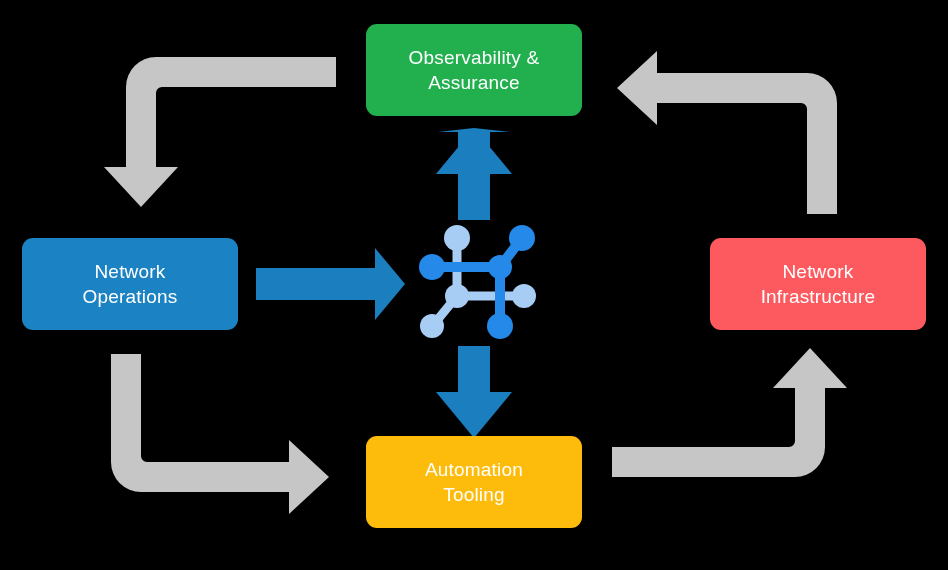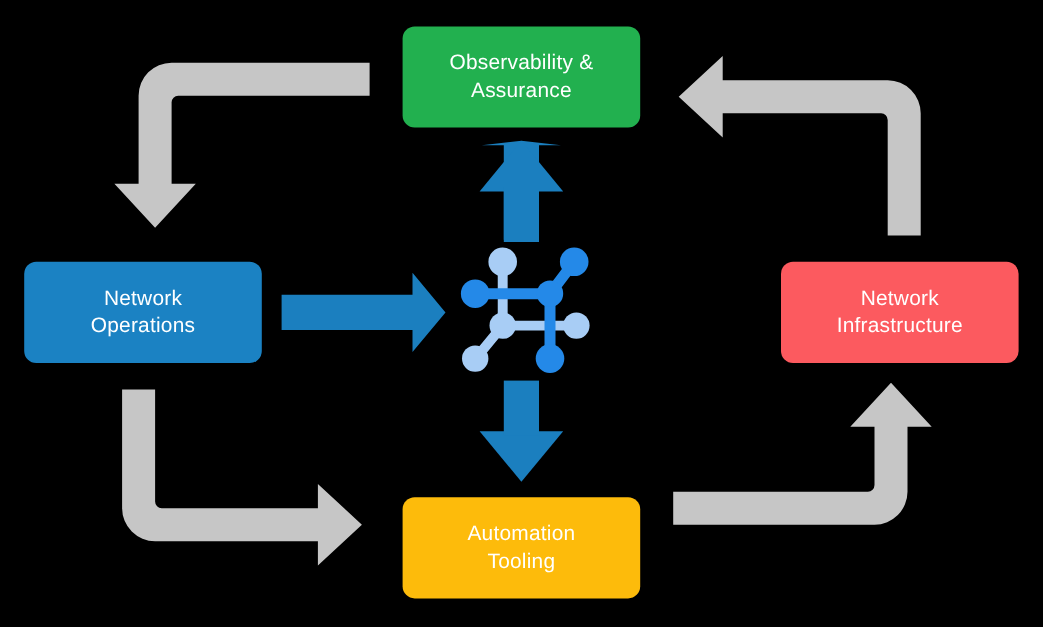--- a/index.html
+++ b/index.html
@@ -19,21 +19,21 @@
     font-weight:400;
     letter-spacing:.2px;
     box-sizing:border-box;
     padding:6px 10px;
   }
   .node-label{white-space:pre-line;display:block;}
 
   #node-observability{left:366px;top:24px;width:216px;height:92px;background:#22b04f;}
   #node-operations{left:22px;top:238px;width:216px;height:92px;background:#1b82c3;}
   #node-infrastructure{left:710px;top:238px;width:216px;height:92px;background:#fc5a5f;}
-  #node-automation{left:366px;top:452px;width:216px;height:92px;background:#fdbb0b;}
+  #node-automation{left:366px;top:436px;width:216px;height:92px;background:#fdbb0b;}
 
   .svg-layer{position:absolute;left:0;top:0;width:948px;height:570px;}
 
   #center-icon{position:absolute;left:416px;top:220px;width:124px;height:124px;}
 </style>
 </head>
 <body>
 
 <div id="stage" style="background: rgb(0, 0, 0);">
 

